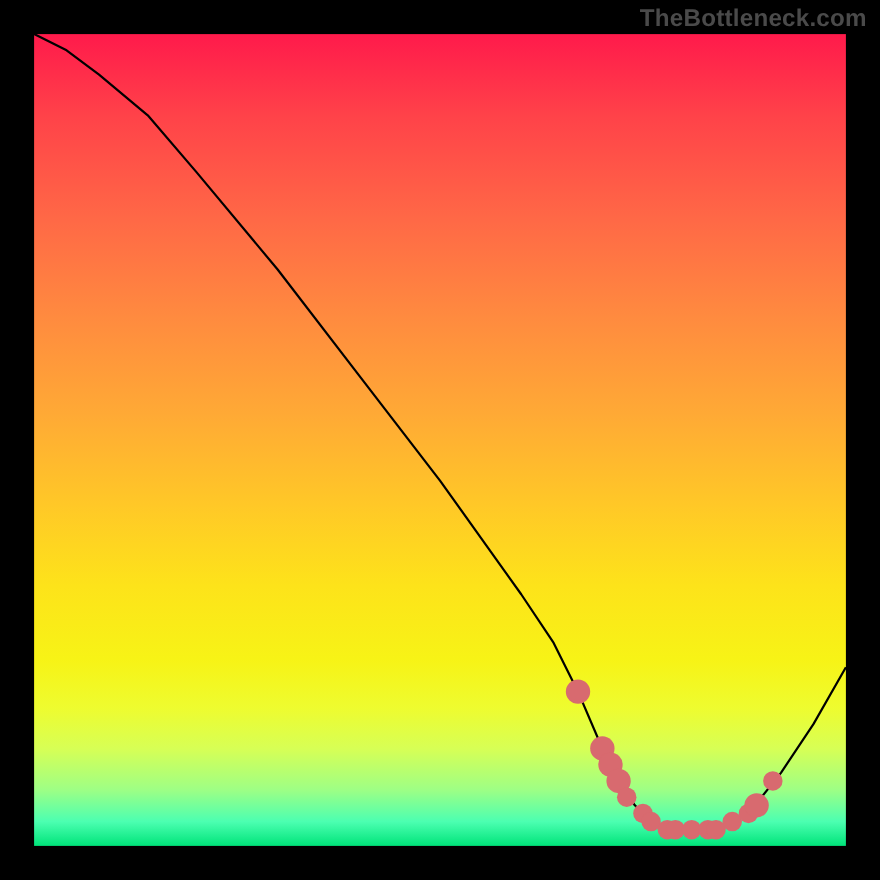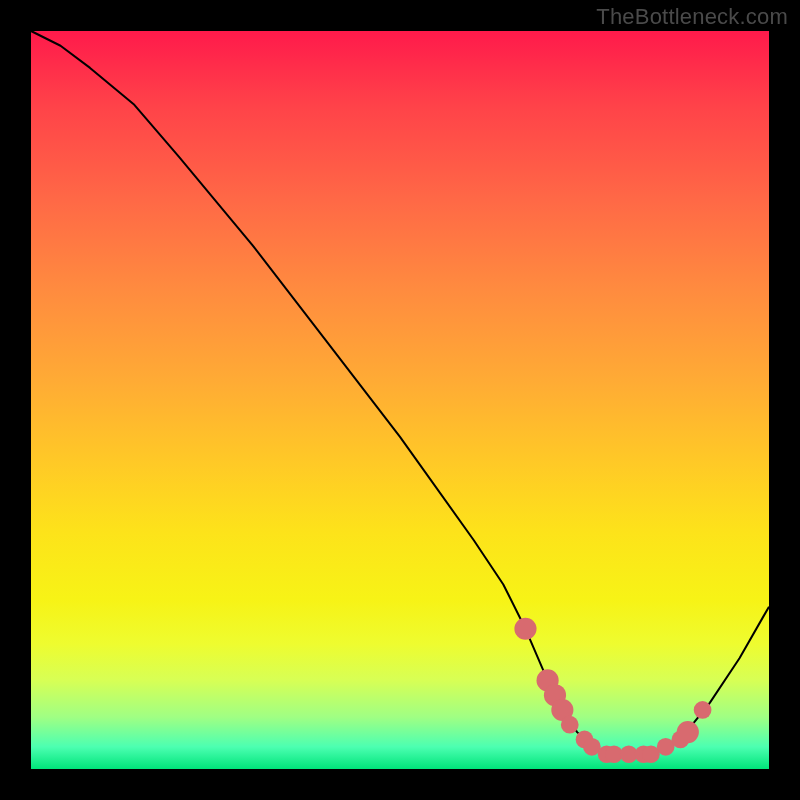--- a/index.html
+++ b/index.html
@@ -12,21 +12,21 @@
     width: 800px; height: 800px;
     background: #000;
   }
 
   .watermark {
     position: absolute;
     top: 4px;
     right: 12px;
     color: #4a4a4a;
     font-size: 22px;
-    font-weight: normal;
+    font-weight: bold;
     letter-spacing: 0.2px;
     z-index: 5;
   }
 
   .plot {
     position: absolute;
     left: 31px;
     top: 31px;
     width: 738px;
     height: 738px;

